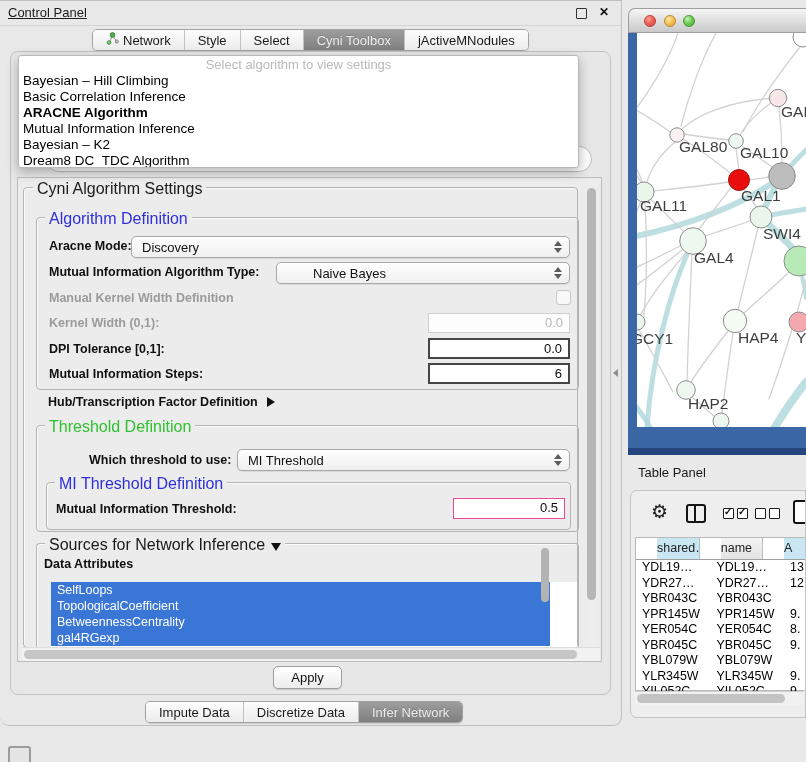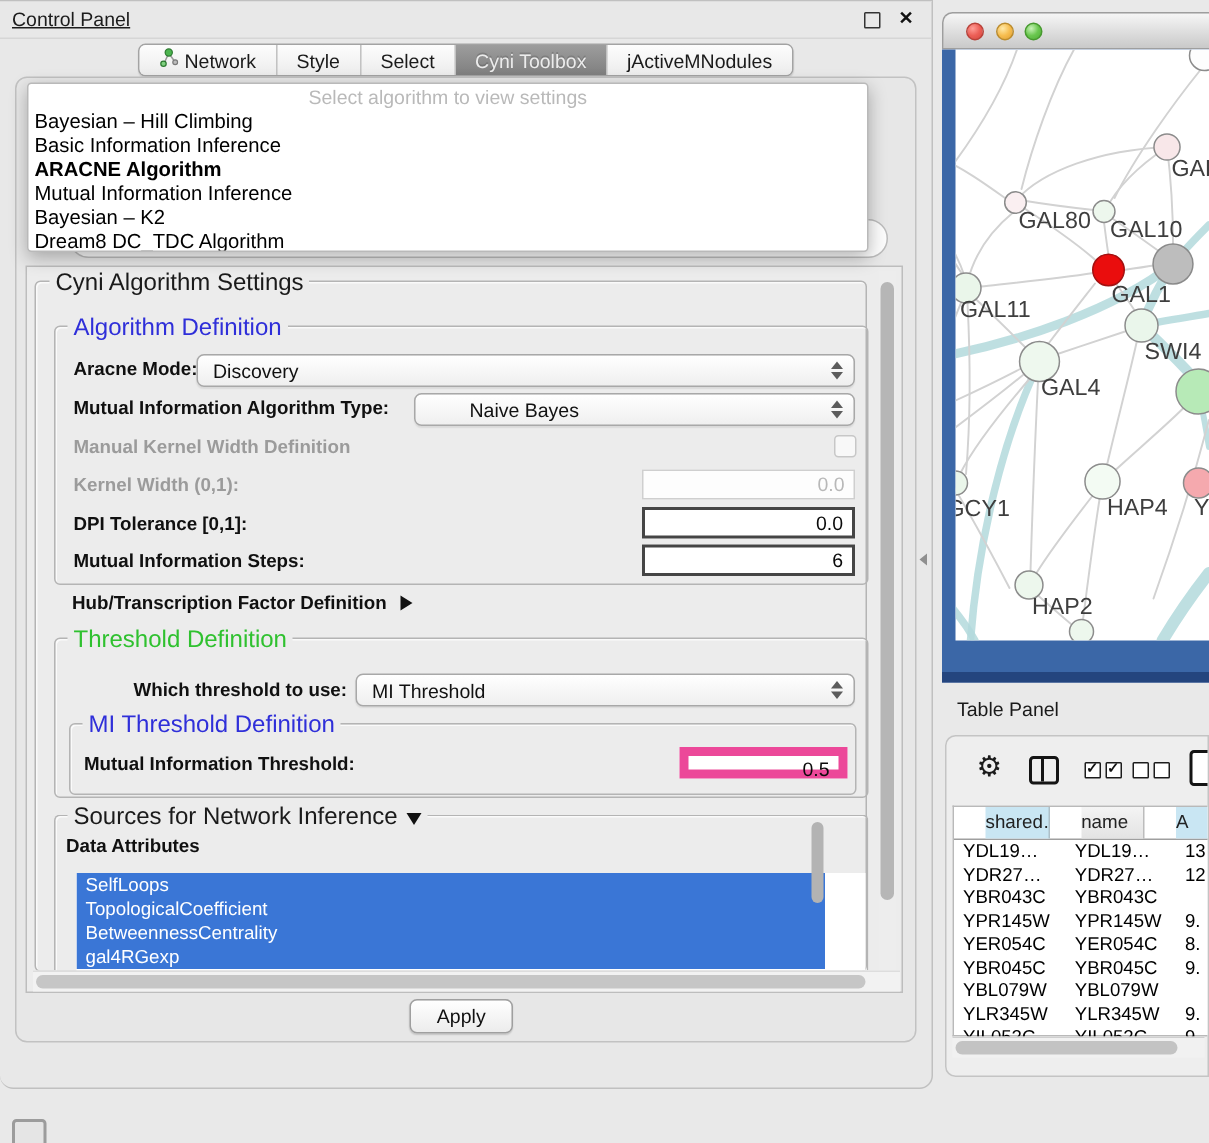--- a/index.html
+++ b/index.html
@@ -67,21 +67,21 @@
     font-size:13px;color:#111;line-height:22px;padding-left:10px;box-sizing:border-box;cursor:default;
   }
   .combo .arrows{position:absolute;right:7px;top:4px;width:8px;}
   .combo .arrows::before{content:"";display:block;margin:0 auto;width:0;height:0;border-left:4px solid transparent;border-right:4px solid transparent;border-bottom:5px solid #5c5c5c;}
   .combo .arrows::after{content:"";display:block;margin:2px auto 0;width:0;height:0;border-left:4px solid transparent;border-right:4px solid transparent;border-top:5px solid #5c5c5c;}
   .tfield{
     position:absolute;background:#ffffff;font-size:13px;color:#0a0a0a;text-align:right;
     padding-right:6px;box-sizing:border-box;line-height:18px;
   }
   .tfield.strong{border:2px solid #454545;line-height:17px;}
-  .tfield.thin{border:6px solid #ec4899;}
+  .tfield.thin{border:1px solid #ec4899;}
   .tfield.disabled{border:1px solid #cfcfcf;color:#b8b8b8;background:#fdfdfd;}
   .checkbox{position:absolute;width:13px;height:13px;border:1px solid #c7c7c7;border-radius:3px;background:#f8f8f8;}
   .tri-right{display:inline-block;width:0;height:0;border-top:5px solid transparent;border-bottom:5px solid transparent;border-left:8px solid #111;margin-left:9px;vertical-align:-1px;}
   .tri-down{display:inline-block;width:0;height:0;border-left:5px solid transparent;border-right:5px solid transparent;border-top:8px solid #111;margin-left:6px;vertical-align:-1px;}
   .attr-list{position:absolute;left:14px;top:38px;width:526px;height:65px;background:#ffffff;overflow:hidden;}
   .attr-item{width:499px;height:16px;line-height:16px;background:#3a76d6;color:#ffffff;font-size:12.5px;padding-left:6px;box-sizing:border-box;white-space:nowrap;cursor:default;}
   .attr-vsb{position:absolute;left:504px;top:4px;width:8px;height:54px;border-radius:4px;background:#b3b3b3;}
   
   .pane-vsb{position:absolute;right:4px;top:3px;width:11px;height:466px;background:#ededed;}
   .pane-vsb .thumb{position:absolute;left:1px;top:7px;width:9px;height:412px;border-radius:5px;background:#b6b6b6;}
@@ -238,27 +238,38 @@
           <div class="thumb"></div>
         </div>
       <div class="pane-hsb">
           <div class="thumb"></div>
         </div>
     </div>
 
     <div class="apply-btn">Apply</div>
   </div>
 
+  <div class="segbar" id="bottom-tabs">
+      <div class="seg">
+        <span>Impute Data</span>
+      </div>
+      <div class="seg">
+        <span>Discretize Data</span>
+      </div>
+      <div class="seg sel">
+        <span>Infer Network</span>
+      </div>
+    </div>
 </div>
 
 <div class="popup">
   <div class="popup-prompt">Select algorithm to view settings</div>
   <div id="pop-items">
       <div class="pop-item">Bayesian – Hill Climbing</div>
-      <div class="pop-item">Basic Information Inference</div>
+      <div class="pop-item">Basic Correlation Inference</div>
       <div class="pop-item bold">ARACNE Algorithm</div>
       <div class="pop-item">Mutual Information Inference</div>
       <div class="pop-item">Bayesian – K2</div>
       <div class="pop-item">Dream8 DC_TDC Algorithm</div>
     </div>
 </div>
 
 <div class="net-window">
   <div class="net-titlebar">
     <span class="tl red"></span>

